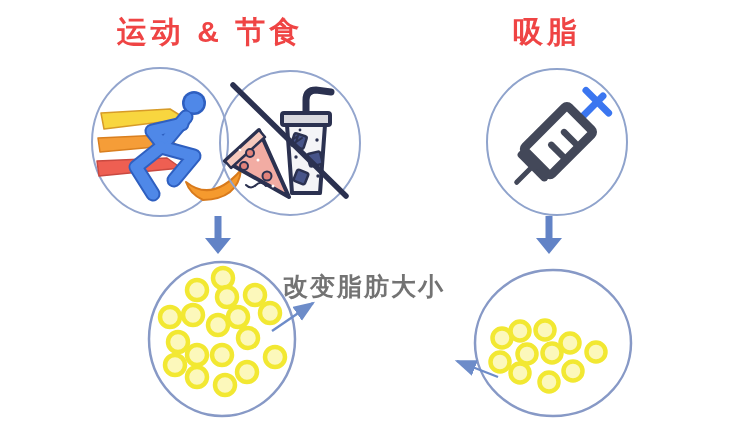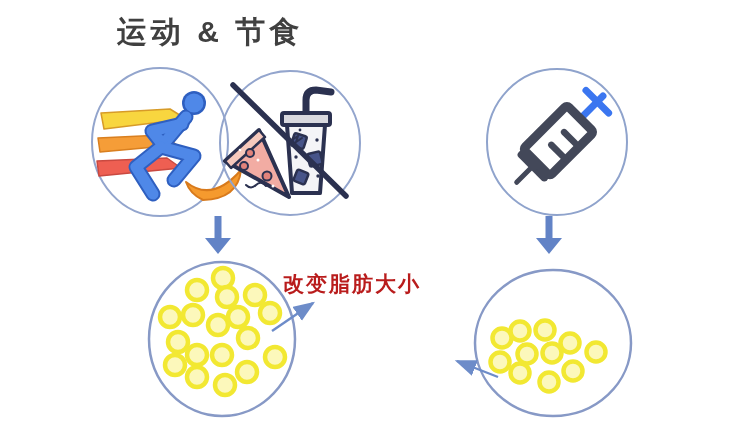--- a/index.html
+++ b/index.html
@@ -1,40 +1,41 @@
 <!DOCTYPE html>
 <html><head>
 <meta charset="utf-8">
 <style>
   html,body{margin:0;padding:0;background:#fff;}
   .canvas{
     position:relative;width:730px;height:447px;background:#ffffff;overflow:hidden;
     font-family:"Liberation Sans", sans-serif;
   }
   .title{
-    position:absolute;top:12px;font-size:30px;font-weight:900;color:#404040;
+    position:absolute;top:12px;font-size:30px;font-weight:900;color:#ef4444;
     letter-spacing:4px;text-align:center;white-space:nowrap;
   }
   .title.left{left:60px;width:300px;}
   .title.right{left:457px;width:180px;}
   .result-label{
-    position:absolute;font-size:21px;font-weight:900;color:#b91c1c;
+    position:absolute;font-size:25px;font-weight:900;color:#737373;
     letter-spacing:2px;white-space:nowrap;
   }
   #label1{left:283px;top:270px;}
   #label2{left:332px;top:325px;}
   svg.scene{position:absolute;left:0;top:0;}
   .fat-cell{fill:#fcf8bb;stroke:#f2e832;stroke-width:4.5;}
 </style>
 </head>
 <body>
 
 <div class="canvas">
 
   <div class="title left">运动 &amp; 节食</div>
+  <div class="title right">吸脂</div>
 
   <svg class="scene" width="730" height="447" viewBox="0 0 730 447">
     <defs>
       <marker id="ah" markerWidth="12" markerHeight="10" refX="8" refY="3.5" orient="auto">
         <path d="M0,0 L9,3.5 L0,7 Z" fill="#6d8cc9"></path>
       </marker>
     </defs>
 
     <g>
       <ellipse cx="160" cy="142" rx="68" ry="74" fill="none" stroke="#93a5cd" stroke-width="2"></ellipse>

